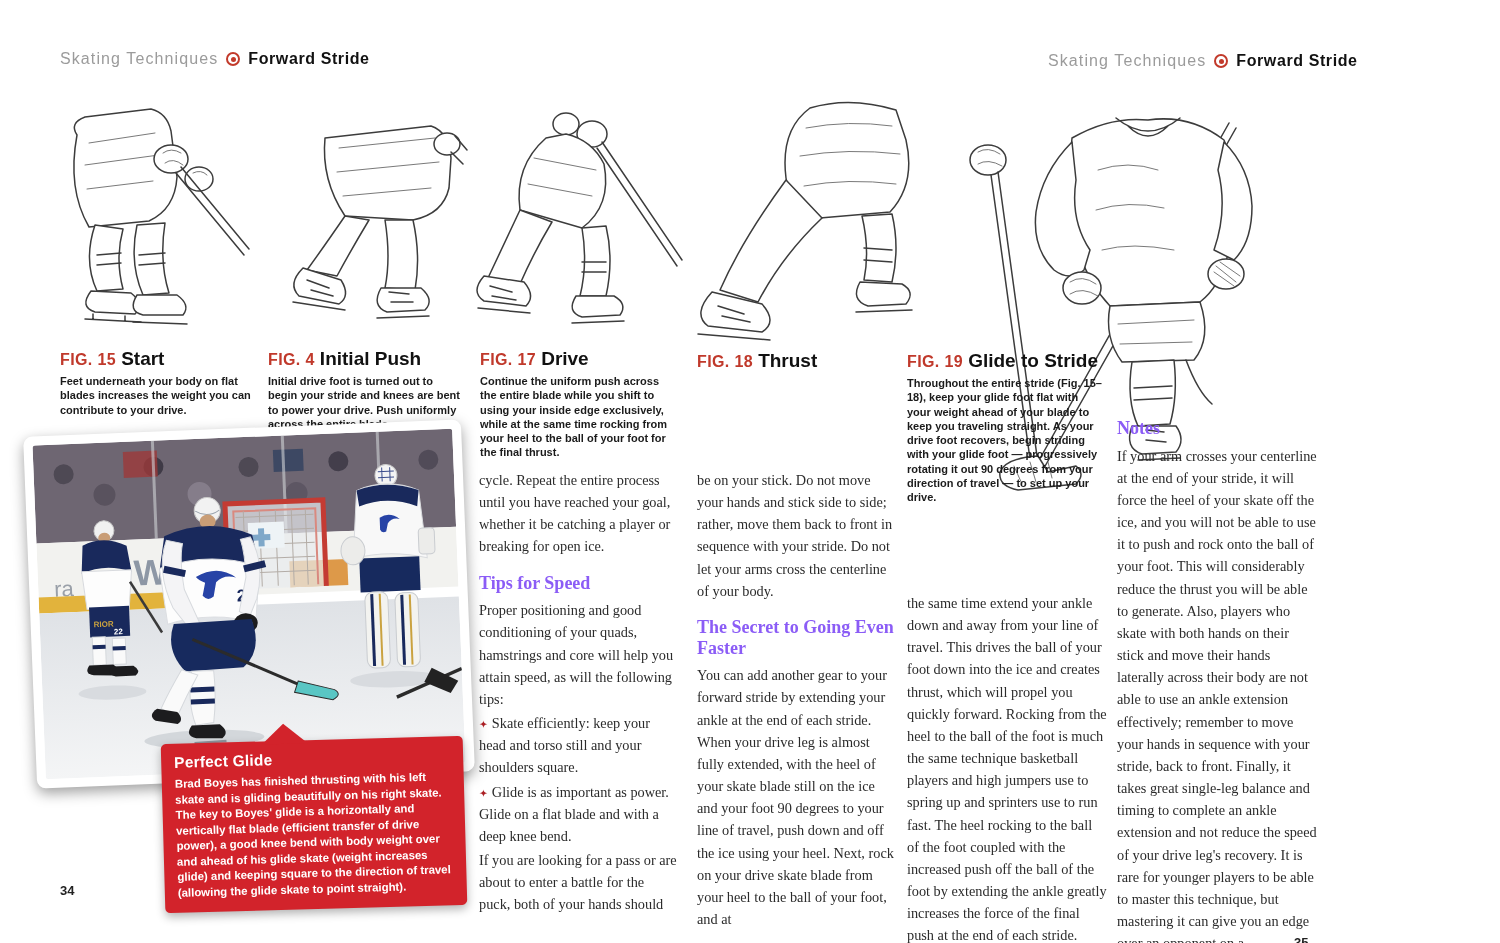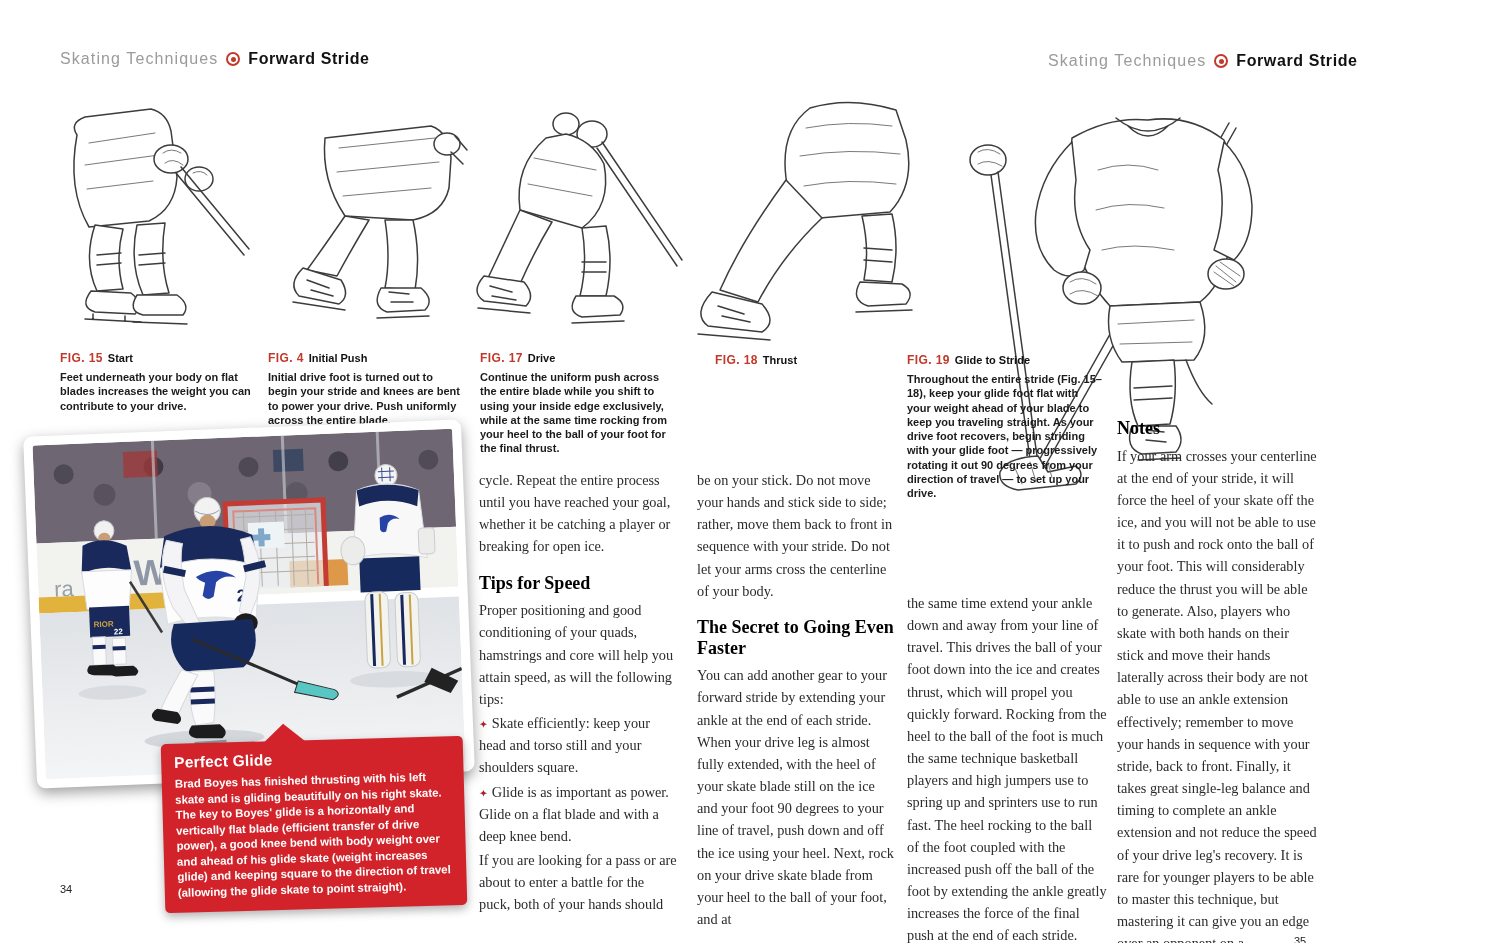--- a/index.html
+++ b/index.html
@@ -6,28 +6,28 @@
   .page{position:relative;width:1500px;height:943px;background:#fff;overflow:hidden;
         font-family:"Liberation Sans",sans-serif;color:#1c1c1c;}
   
   .runhead{position:absolute;display:flex;align-items:center;gap:8px;font-size:16px;}
   .runhead .sec{color:#9b9b9b;letter-spacing:1.1px;}
   .runhead .ttl{color:#111;font-weight:bold;letter-spacing:.6px;}
   .target{width:10px;height:10px;border:2px solid #c23a2b;border-radius:50%;position:relative;flex:0 0 auto;}
   .target::after{content:"";position:absolute;left:2.5px;top:2.5px;width:5px;height:5px;background:#c23a2b;border-radius:50%;}
   
   .figcap{position:absolute;width:192px;}
-  .figcap .lab{color:#c0392b;font-weight:bold;font-size:12px;letter-spacing:.4px;}
-  .figcap .name{color:#111;font-weight:bold;font-size:11px;margin-left:5px;}
+  .figcap .lab{color:#c0392b;font-weight:bold;font-size:16px;letter-spacing:.4px;}
+  .figcap .name{color:#111;font-weight:bold;font-size:19px;margin-left:5px;}
   .figcap p{margin:4px 0 0;font-size:11px;font-weight:bold;line-height:1.3;color:#1b1b1b;}
   
   .bodycol{position:absolute;width:200px;font-family:"Liberation Serif",serif;
            font-size:14.3px;line-height:1.55;color:#2b2b2b;}
   .bodycol p{margin:0 0 2px;}
-  .redhead{font-family:"Liberation Serif",serif;font-weight:bold;color:#000000;
+  .redhead{font-family:"Liberation Serif",serif;font-weight:bold;color:#8b5cf6;
            font-size:18px;line-height:1.15;margin:15px 0 6px;}
   .bullet{margin:0;}
   .star{color:#ab1f24;font-size:10.5px;margin-right:4px;}
   
   .sketch{position:absolute;}
   .sk{stroke:#3c3c3c;stroke-width:1.5;fill:none;stroke-linecap:round;stroke-linejoin:round;}
   .skf{stroke:#3c3c3c;stroke-width:1.5;fill:#ffffff;stroke-linecap:round;stroke-linejoin:round;}
   .skh{stroke:#6a6a6a;stroke-width:0.9;fill:none;stroke-linecap:round;}
   
   .photo{position:absolute;left:30px;top:428px;width:438px;height:352px;background:#fff;
@@ -36,21 +36,21 @@
   .photo svg{width:100%;height:100%;border-radius:3px;display:block;}
   
   .callout{position:absolute;left:163px;top:740px;width:302px;background:#d2232b;color:#fff;
            border-radius:5px;padding:10px 13px 12px;transform:rotate(-1.6deg);
            box-shadow:0 4px 10px rgba(0,0,0,.3);box-sizing:border-box;}
   .callout h3{margin:0 0 5px;font-size:15.5px;letter-spacing:.2px;}
   .callout p{margin:0;font-size:11.4px;font-weight:bold;line-height:1.36;}
   .tail{position:absolute;top:-17px;left:104px;width:0;height:0;
         border-left:16px solid transparent;border-right:30px solid transparent;
         border-bottom:20px solid #d2232b;transform:skewX(-16deg);}
-  .pageno{position:absolute;font-size:11px;font-weight:normal;color:#222;}
+  .pageno{position:absolute;font-size:13px;font-weight:bold;color:#222;}
 </style>
 </head>
 <body>
 
 <div class="page">
 
   <div class="runhead" style="left:60px;top:50px;">
     <span class="sec">Skating Techniques</span>
     <span class="target"></span>
     <span class="ttl">Forward Stride</span>
@@ -148,21 +148,21 @@
     <p>Feet underneath your body on flat blades increases the weight you can contribute to your drive.</p>
   </div>
   <div class="figcap" style="left:268px;top:348px;">
     <span class="lab">FIG. 4</span><span class="name">Initial Push</span>
     <p>Initial drive foot is turned out to begin your stride and knees are bent to power your drive. Push uniformly across the entire blade.</p>
   </div>
   <div class="figcap" style="left:480px;top:348px;">
     <span class="lab">FIG. 17</span><span class="name">Drive</span>
     <p>Continue the uniform push across the entire blade while you shift to using your inside edge exclusively, while at the same time rocking from your heel to the ball of your foot for the final thrust.</p>
   </div>
-  <div class="figcap" style="left:715px;top:350px;">
+  <div class="figcap" style="left:697px;top:350px;">
     <span class="lab">FIG. 18</span><span class="name">Thrust</span>
   </div>
   <div class="figcap" style="left:907px;top:350px;width:196px;">
     <span class="lab">FIG. 19</span><span class="name">Glide to Stride</span>
     <p>Throughout the entire stride (Fig. 15–18), keep your glide foot flat with your weight ahead of your blade to keep you traveling straight. As your drive foot recovers, begin striding with your glide foot — progressively rotating it out 90 degrees from your direction of travel — to set up your drive.</p>
   </div>
 
   <div class="photo">
     <svg viewBox="0 0 420 334">
       <defs>

